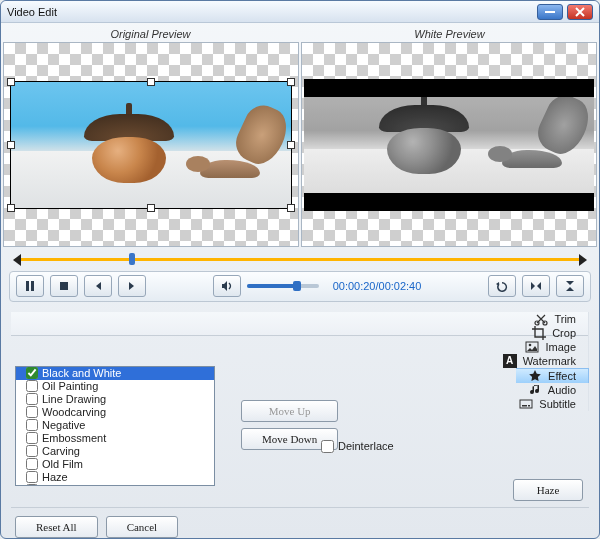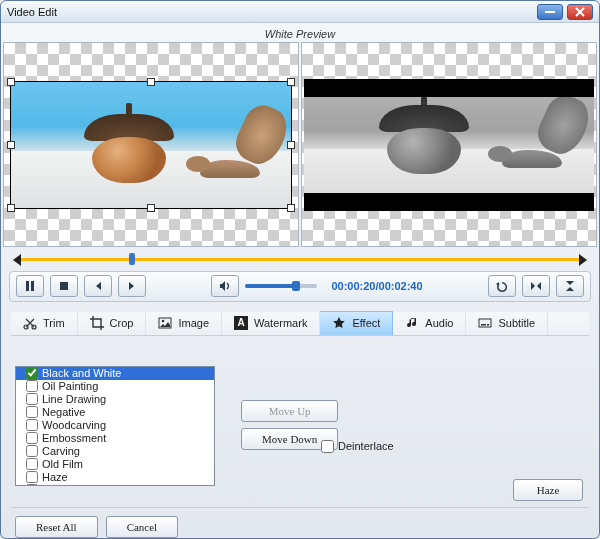--- a/index.html
+++ b/index.html
@@ -128,38 +128,39 @@
     border-left: 8px solid #222; border-top: 6px solid transparent; border-bottom: 6px solid transparent;
     transform: rotate(0deg);
   }
   .tl-start {
     position: absolute; left: -2px; top: 3px;
     border-right: 8px solid #222; border-top: 6px solid transparent; border-bottom: 6px solid transparent;
   }
   .controls {
     height: 32px; margin: 0 8px 4px; border: 1px solid #bcc7d3; border-radius: 4px;
     background: linear-gradient(#fbfdff,#e5ecf3);
-    display: flex; align-items: center; gap: 6px; padding: 0 6px; font-weight: bold;
+    display: flex; align-items: center; gap: 6px; padding: 0 6px;
   }
   .cbtn {
     width: 28px; height: 22px; border: 1px solid #97a7b9; border-radius: 3px;
     background: linear-gradient(#fff,#dfe7ef);
     display: flex; align-items: center; justify-content: center; cursor: pointer;
   }
   .cbtn svg { width: 12px; height: 12px; fill: #2b3b4d; }
   .controls .spacer { flex: 1; }
   .vol { display: flex; align-items: center; gap: 6px; }
   .vol .slider { width: 72px; height: 4px; background: #b9c7d6; border-radius: 2px; position: relative; }
   .vol .slider .fill { position: absolute; left: 0; top: 0; bottom: 0; width: 70%; background: #2f6fc4; border-radius: 2px; }
   .vol .slider .thumb { position: absolute; top: -3px; left: calc(70% - 4px); width: 8px; height: 10px; background: #2f6fc4; border-radius: 2px; cursor: pointer; }
   .time { color: #1a66c9; font-size: 11px; margin-left: 8px; }
   .tabs {
     margin: 6px 10px 16px; height: 24px; border-bottom: 1px solid #c6ced7;
     display: flex; align-items: flex-end;
     background: linear-gradient(#f5f8fb,#ecf0f5);
+    flex-direction: column;
   }
   .tab {
     display: flex; align-items: center; gap: 6px;
     padding: 0 12px; height: 24px; font-size: 11px; color: #222;
     border-right: 1px solid #dde3ea; cursor: pointer;
   }
   .tab.active {
     background: linear-gradient(#cfeaff,#9ed0fb);
     border-top: 1px solid #8bbef0; border-right: 1px solid #8bbef0;
   }
@@ -214,20 +215,21 @@
         </div>
       <div class="tb-btn tb-close">
         <svg viewBox="0 0 10 10">
             <path d="M1 1 L9 9 M9 1 L1 9" stroke="#fff" stroke-width="2"></path>
           </svg>
       </div>
     </div>
   </div>
 
   <div class="headers">
+    <div>Original Preview</div>
     <div>White Preview</div>
   </div>
 
   <div class="previews">
     <div class="chk">
       <div class="vid">
         <div class="scene">
           <div class="ground"></div>
           <div class="acorn">
               <div class="stem"></div>
@@ -407,25 +409,25 @@
           <div class="lb-row">
             <input type="checkbox" style="">
             <span>Oil Painting</span>
           </div>
           <div class="lb-row">
             <input type="checkbox" style="">
             <span>Line Drawing</span>
           </div>
           <div class="lb-row">
             <input type="checkbox" style="">
+            <span>Woodcarving</span>
+          </div>
+          <div class="lb-row">
+            <input type="checkbox" style="">
             <span>Negative</span>
-          </div>
-          <div class="lb-row">
-            <input type="checkbox" style="">
-            <span>Woodcarving</span>
           </div>
           <div class="lb-row">
             <input type="checkbox" style="">
             <span>Embossment</span>
           </div>
           <div class="lb-row">
             <input type="checkbox" style="">
             <span>Carving</span>
           </div>
           <div class="lb-row">

